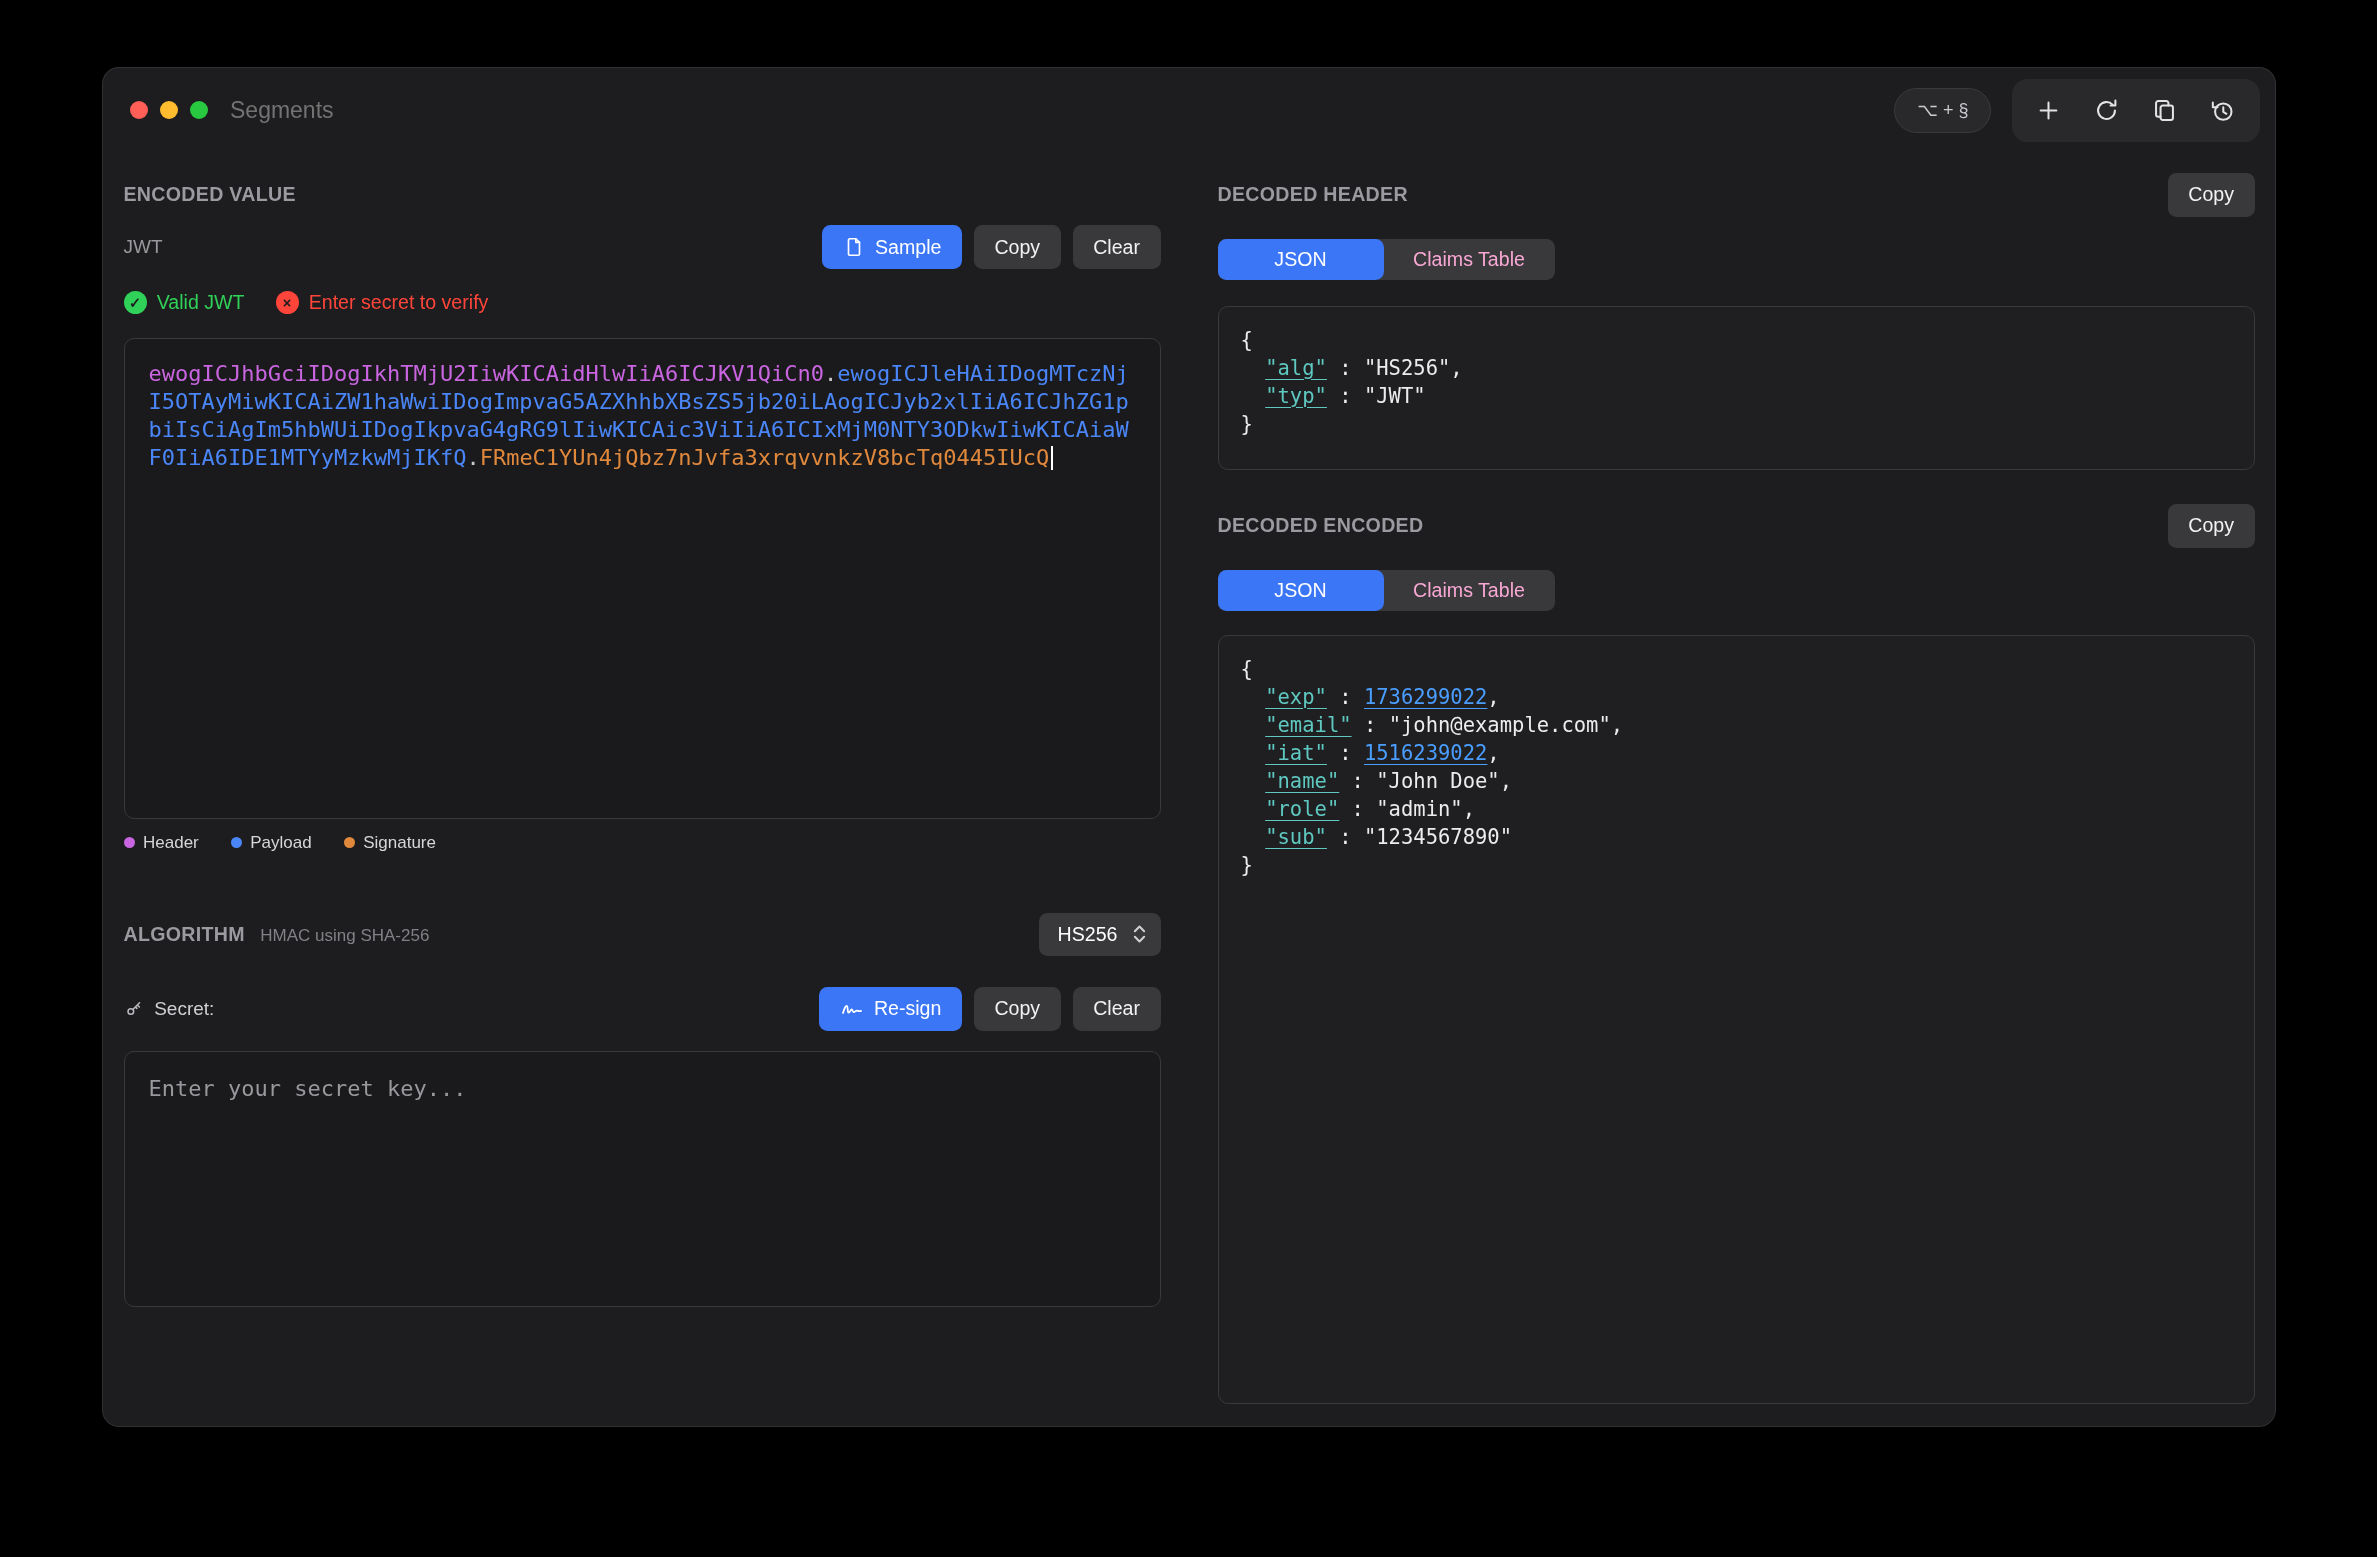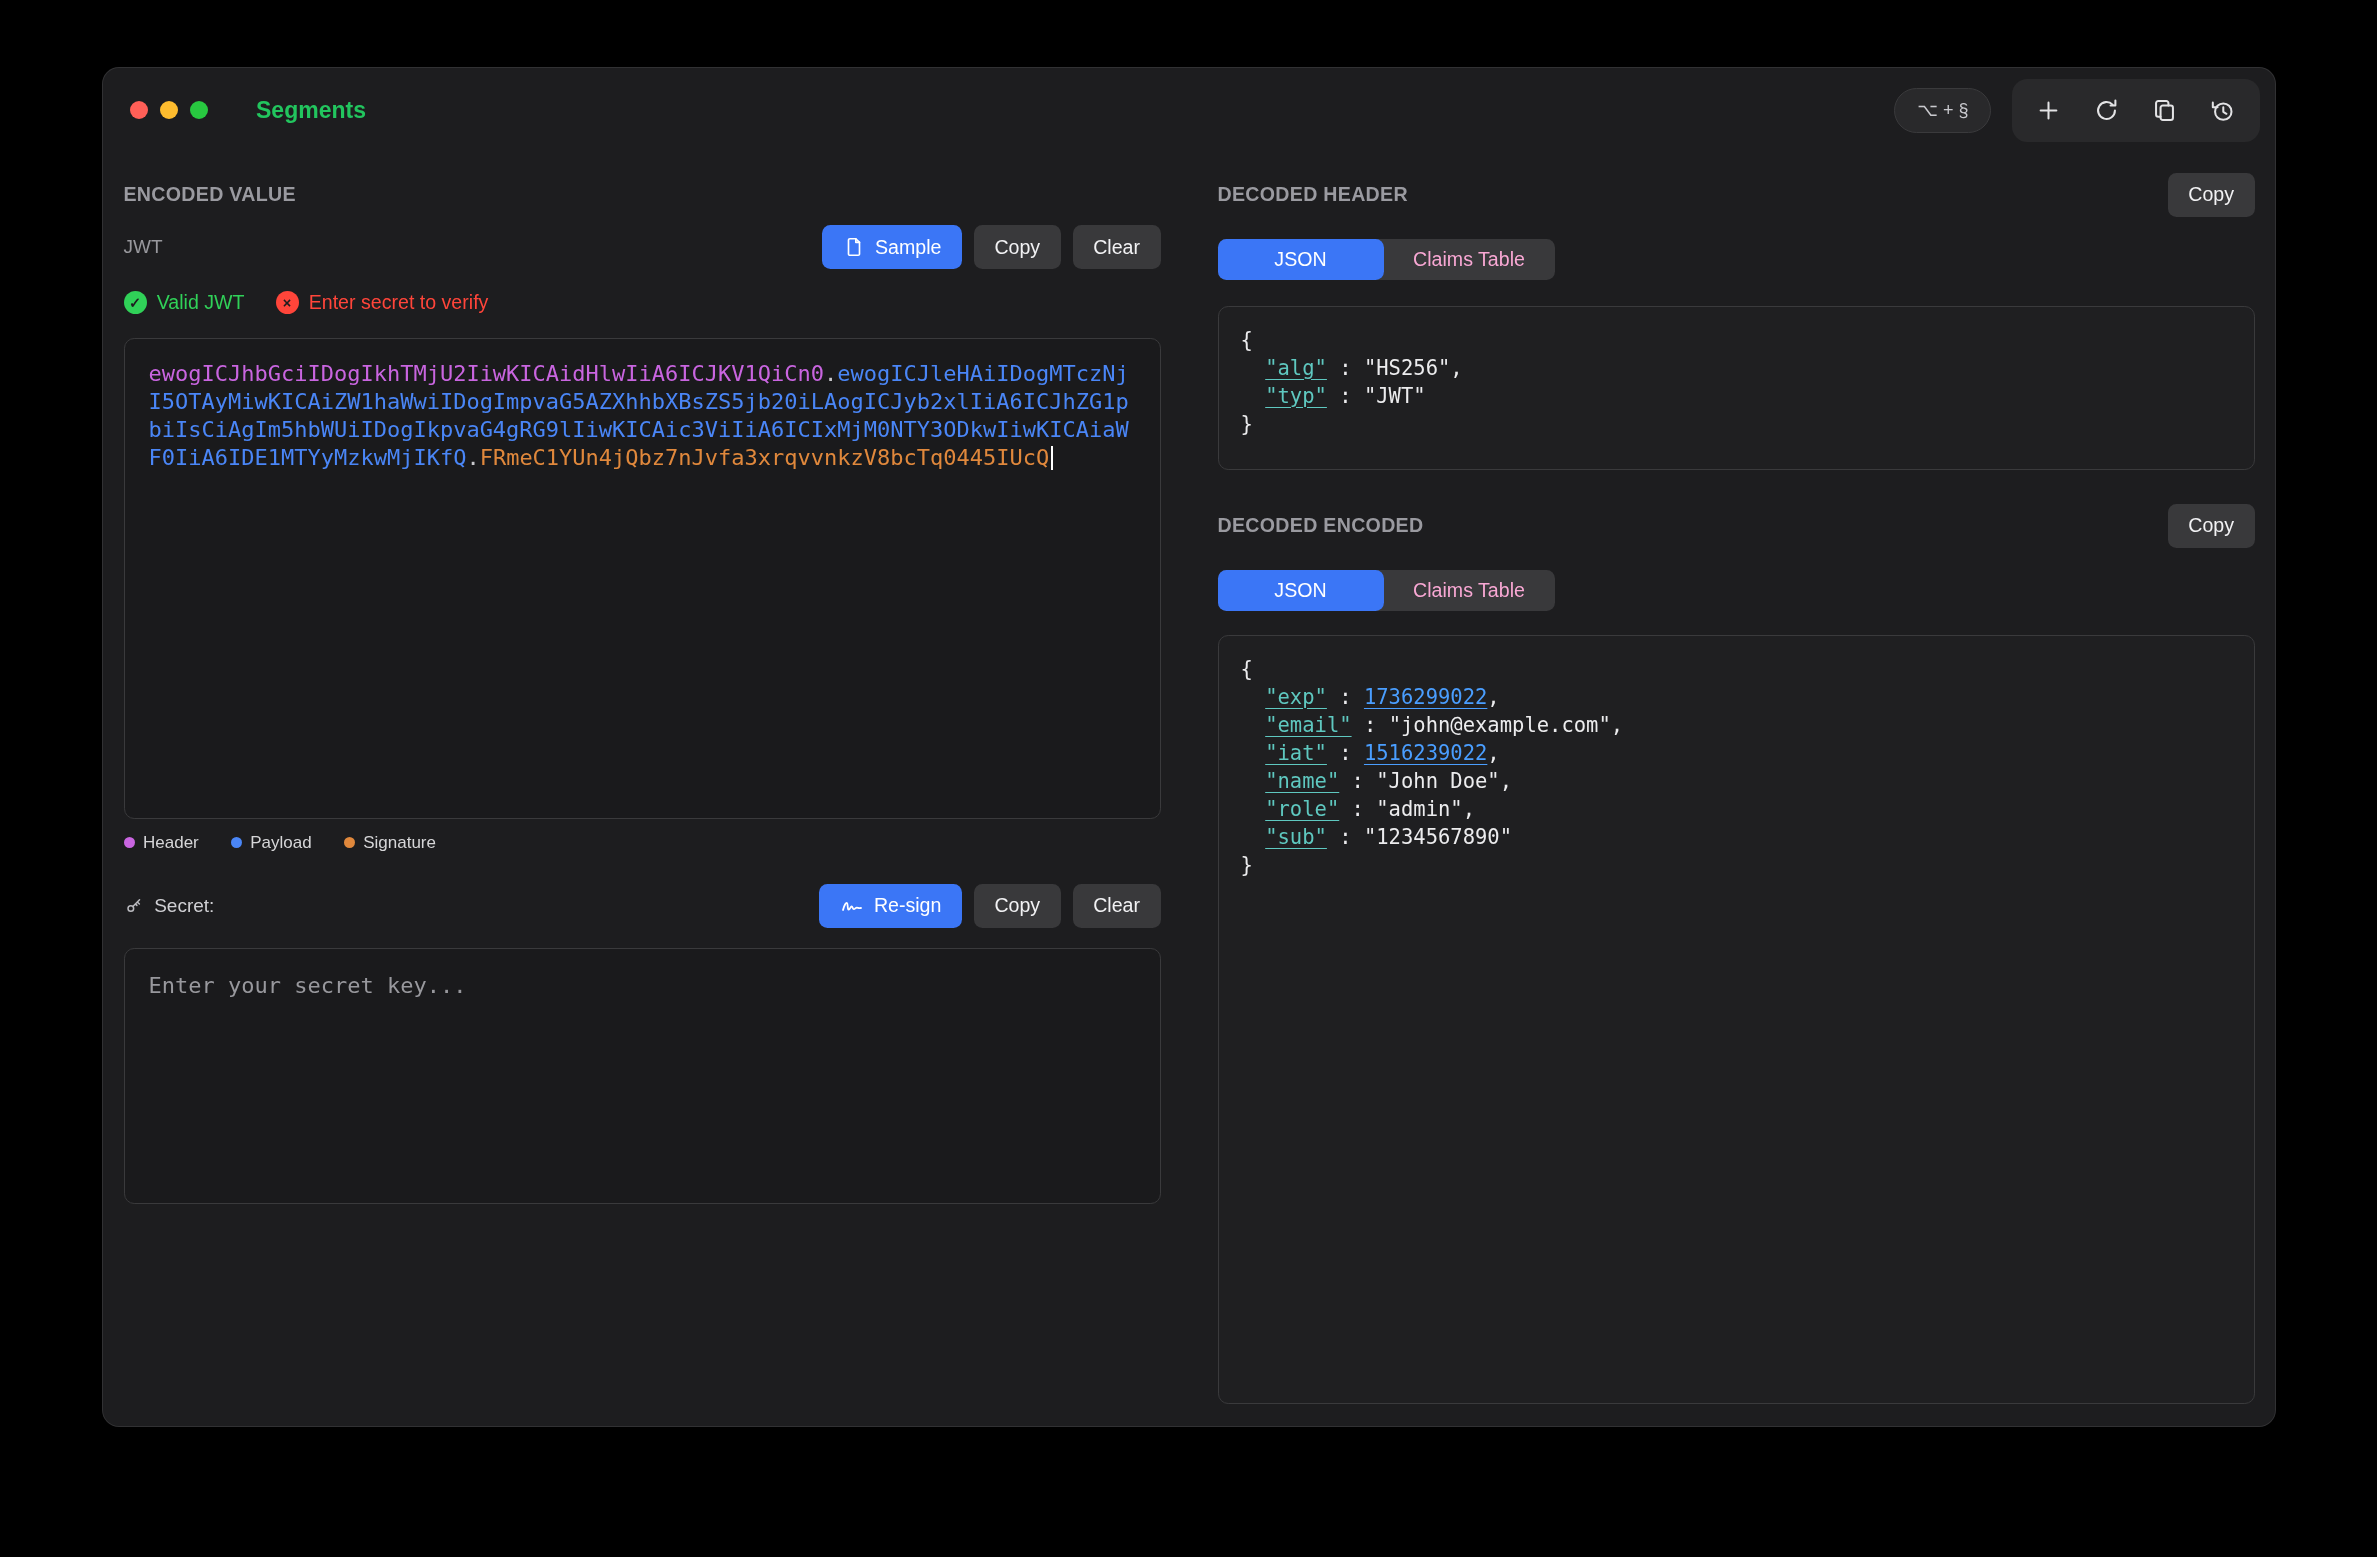--- a/index.html
+++ b/index.html
@@ -25,21 +25,21 @@
     border:0.9px solid rgba(255,255,255,0.09);
     box-shadow:0 26px 77px rgba(0,0,0,0.7);
   }
   
   .titlebar{height:84px;display:flex;align-items:center;padding:0 15.4px 0 27px;}
   .lights{display:flex;gap:12px;align-items:center;}
   .light{width:18px;height:18px;border-radius:50%;border:none;padding:0;cursor:pointer;}
   .light.red{background:#ff5f57;}
   .light.yellow{background:#febc2e;}
   .light.green{background:#28c840;}
-  .window-title{font-size:23px;font-weight:700;color:#22c55e;margin-left:48px;}
+  .window-title{font-size:23px;font-weight:400;color:#737373;margin-left:22px;}
   .titlebar-right{margin-left:auto;display:flex;align-items:center;gap:20.5px;}
   .shortcut-pill{height:45px;padding:0 22px;border-radius:23px;background:#29292b;
     border:0.9px solid #3a3a3c;display:flex;align-items:center;font-size:18px;color:#c9c9ce;}
   .icon-group{height:63px;border-radius:15.4px;background:#29292b;display:flex;align-items:center;padding:0 10.2px;gap:5.1px;}
   .icon-btn{width:53px;height:50px;display:flex;align-items:center;justify-content:center;
     background:transparent;border:none;border-radius:10.2px;cursor:pointer;}
   .icon-btn svg{stroke:#e3e3e5;fill:none;stroke-width:1.8;stroke-linecap:round;stroke-linejoin:round;}
   
   .content{display:flex;gap:57px;padding:0 20.5px;}
   .col-left{width:1037px;flex:none;display:flex;flex-direction:column;}
@@ -214,20 +214,33 @@
         <span class="legend-item">
           <span class="dot dot-payload"></span>
           <span>Payload</span>
         </span>
         <span class="legend-item">
           <span class="dot dot-signature"></span>
           <span>Signature</span>
         </span>
       </div>
 
+      <div class="algo-row">
+        <div class="algo-left">
+          <span class="section-title">ALGORITHM</span>
+          <span class="algo-sub">HMAC using SHA-256</span>
+        </div>
+        <button class="select">
+          <span>HS256</span>
+          <svg width="19" height="26" viewBox="0 0 20 28">
+              <path d="M5 11l5-5 5 5"></path>
+              <path d="M5 17l5 5 5-5"></path>
+            </svg>
+        </button>
+      </div>
 
       <div class="secret-row">
         <span class="secret-label">
           <svg width="20.5" height="20.5" viewBox="0 0 24 24">
               <circle cx="8" cy="15.8" r="3.3"></circle>
               <path d="M10.4 13.4L18.2 5.6M15.6 8.2l2.4 2.4M13.4 10.4l1.7 1.7"></path>
             </svg>
           <span>Secret:</span>
         </span>
         <div class="btns">

